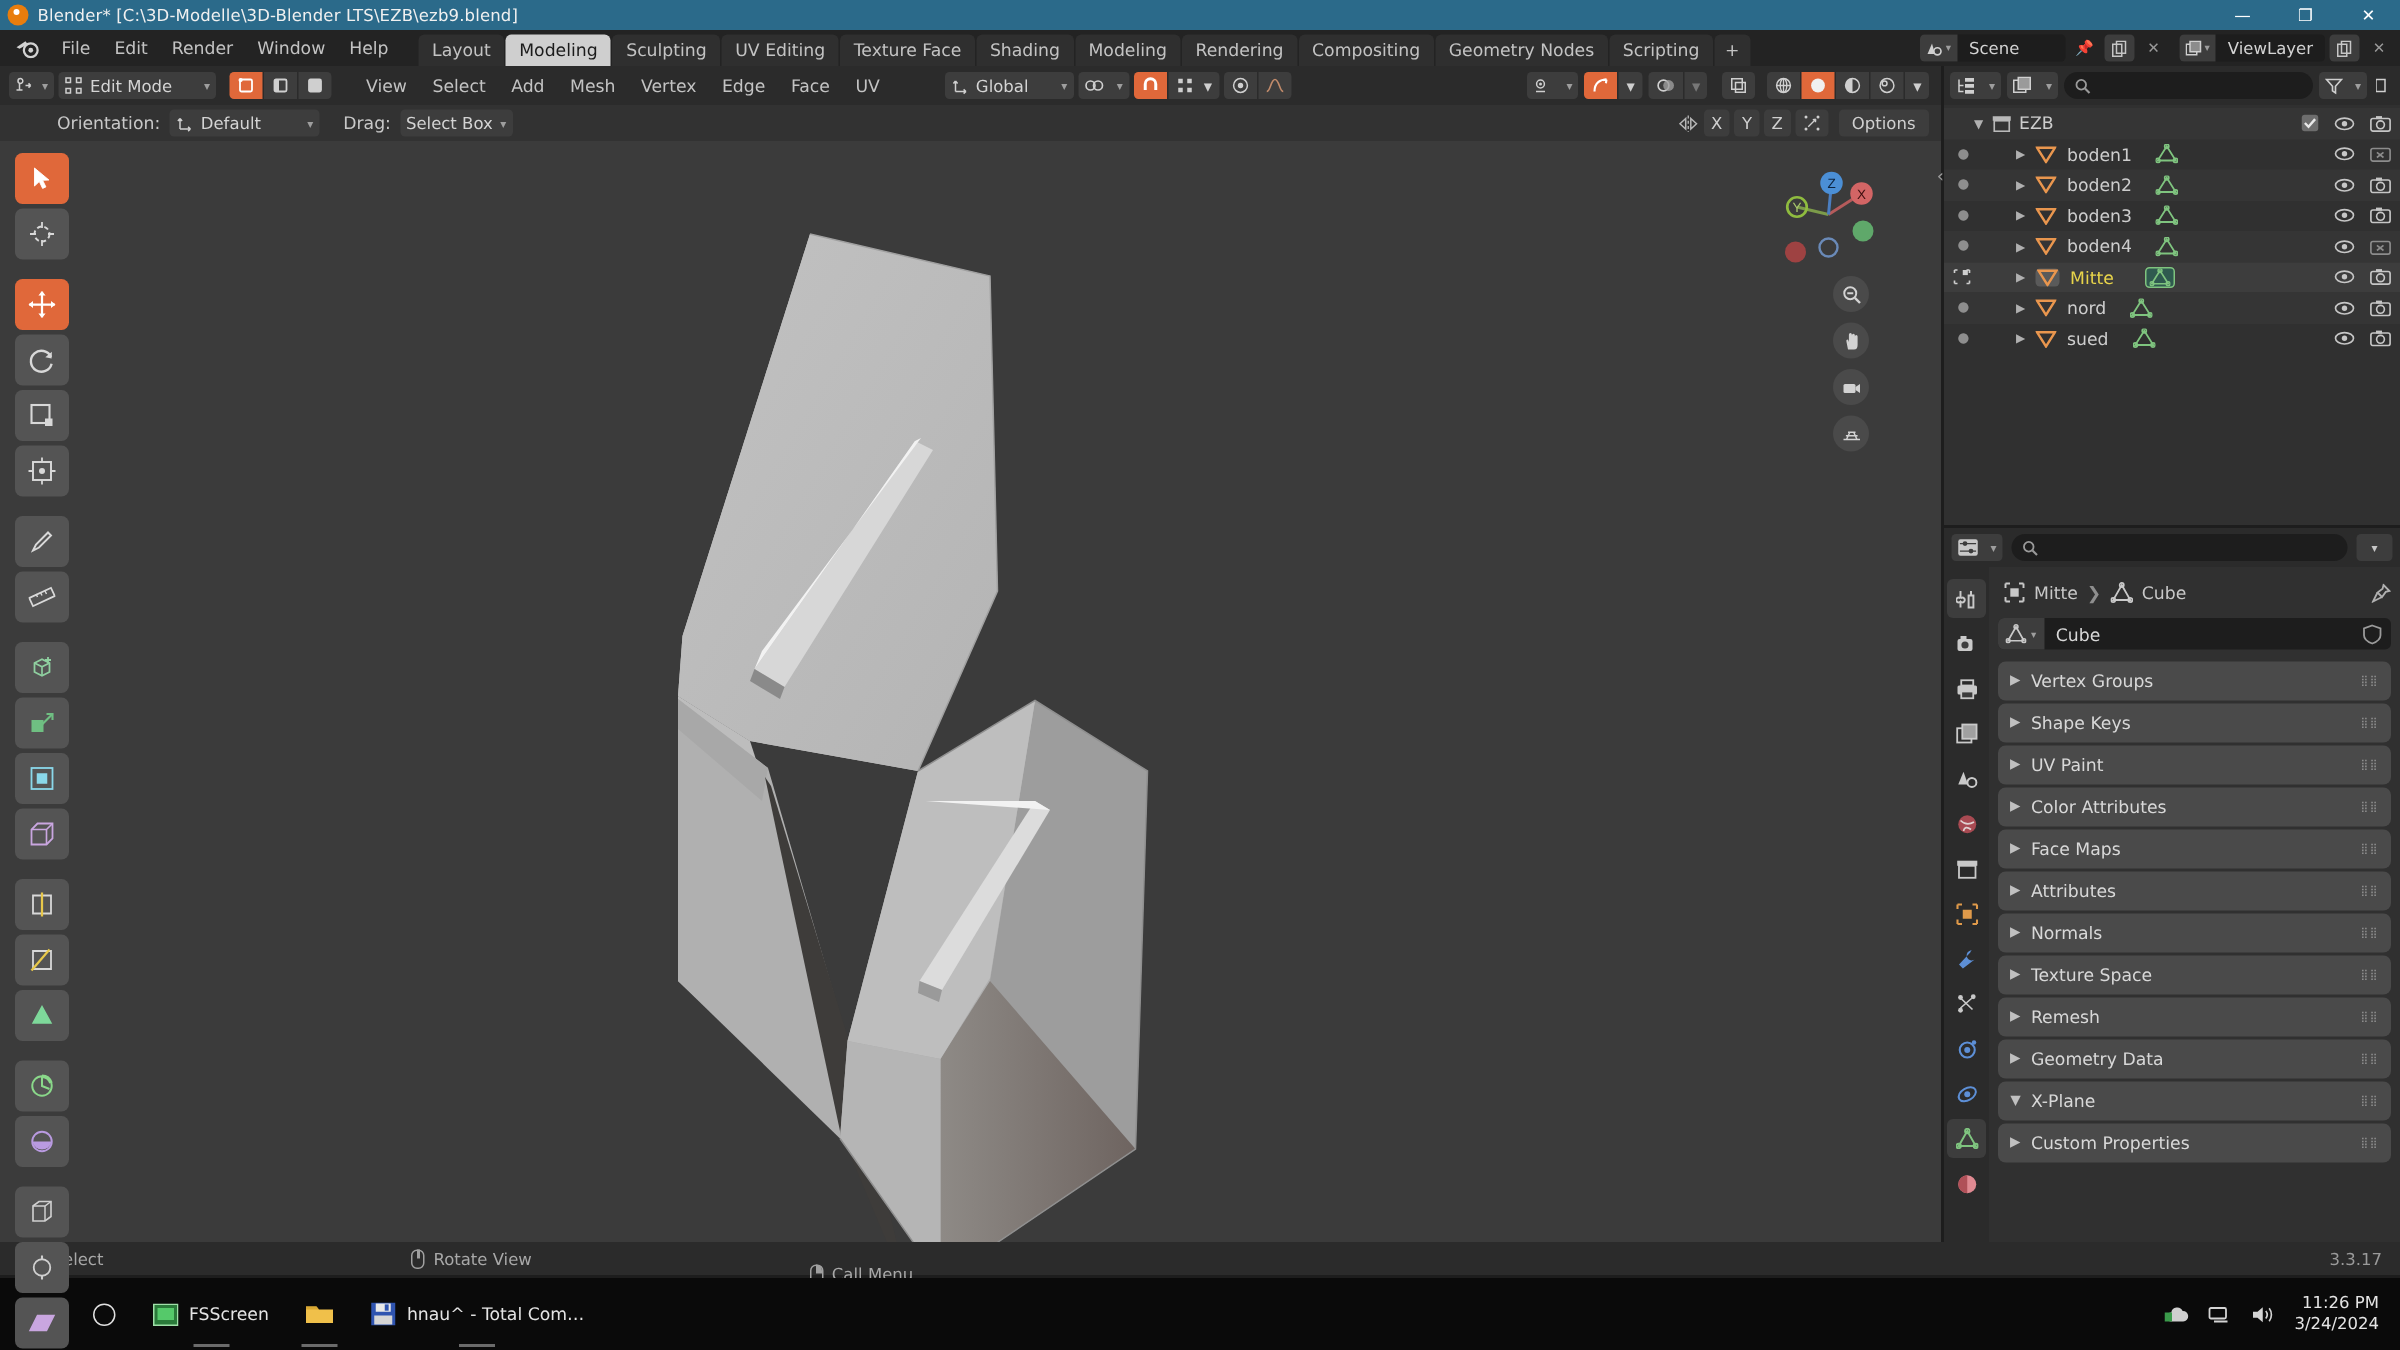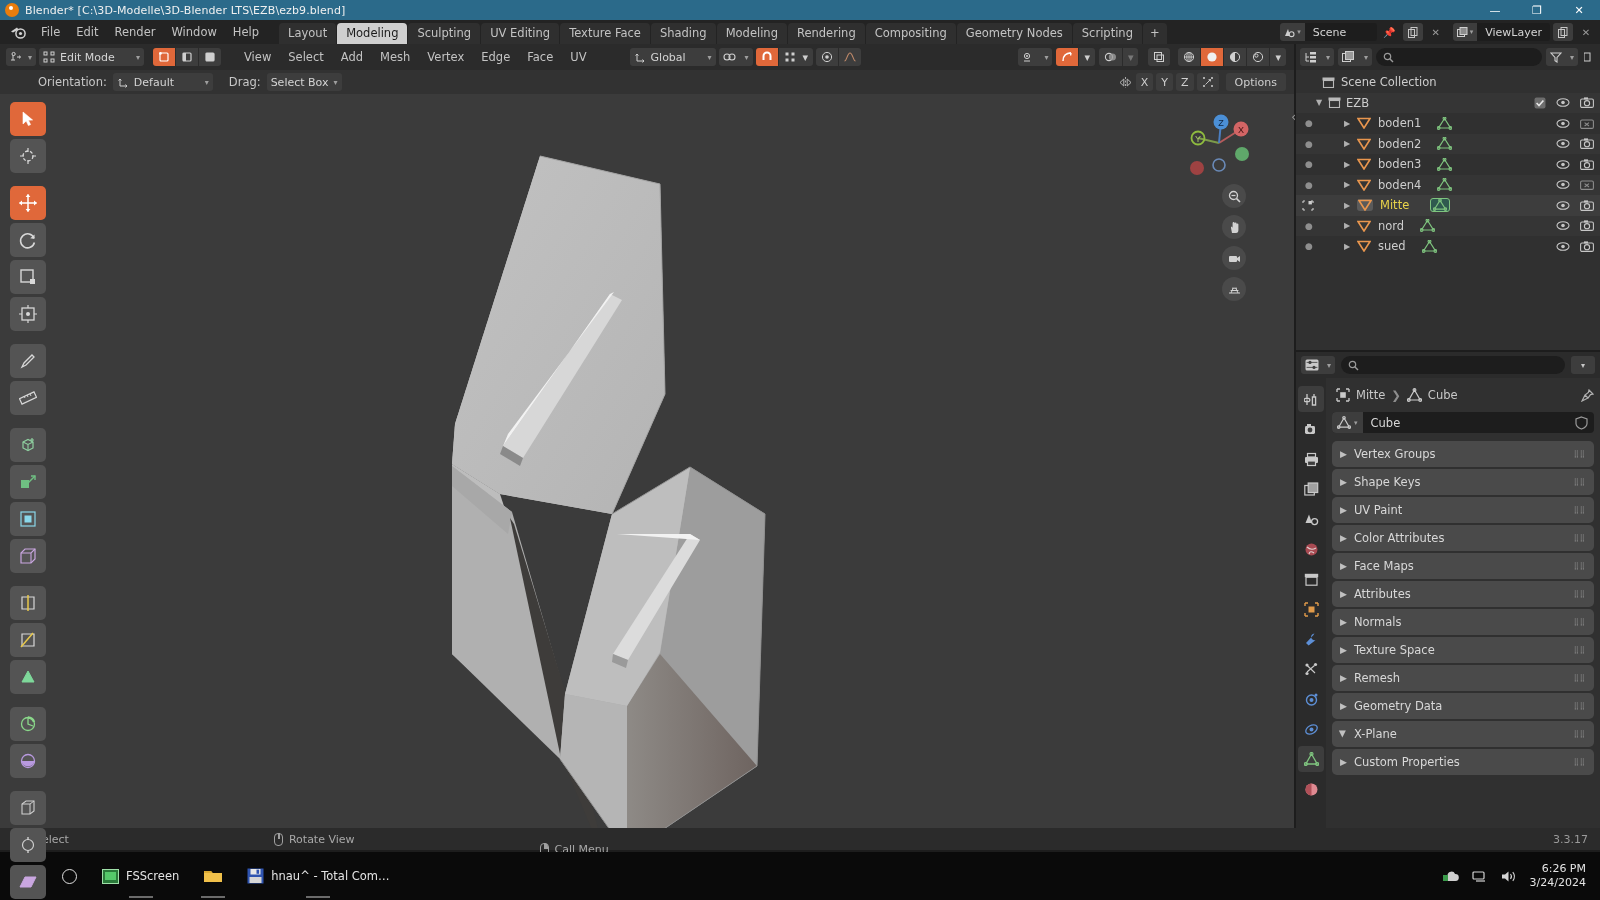--- a/index.html
+++ b/index.html
@@ -698,29 +698,20 @@
       <span class="caret">▾</span>
     </div>
     <div class="sq-btn flat" style="width:14px;">
       <svg class="sv" width="10" height="12" viewBox="0 0 10 12">
           <rect x="0" y="2" width="6" height="8" fill="none" stroke="#cfcfcf" stroke-width="1"></rect>
         </svg>
     </div>
   </div>
 
   <div class="ol-rows">
-    <div class="ol-row" style="padding-left:26px;">
-      <span style="margin-right:6px;">
-        <svg class="sv" width="13" height="11" viewBox="0 0 13 11">
-            <rect x="0.5" y="0.5" width="12" height="3" fill="#b9b9b9"></rect>
-            <rect x="1.5" y="3.5" width="10" height="7" fill="none" stroke="#b9b9b9" stroke-width="1.1"></rect>
-          </svg>
-      </span>
-      <span>Scene Collection</span>
-    </div>
 
     <div class="ol-row alt" style="padding-left:16px;">
       <span class="tri">▼</span>
       <span style="margin:0 5px 0 2px;">
         <svg class="sv" width="13" height="11" viewBox="0 0 13 11">
             <rect x="0.5" y="0.5" width="12" height="3" fill="#b9b9b9"></rect>
             <rect x="1.5" y="3.5" width="10" height="7" fill="none" stroke="#b9b9b9" stroke-width="1.1"></rect>
           </svg>
       </span>
       <span>EZB</span>
@@ -1289,17 +1280,17 @@
           <path d="M4 11 L13 11" stroke="#d4d4d4" stroke-width="1.2"></path>
         </svg>
     </span>
     <span>
       <svg class="sv" width="17" height="13" viewBox="0 0 17 13">
           <path d="M1 4.5 L4 4.5 L7.5 1.5 L7.5 11.5 L4 8.5 L1 8.5 Z" fill="#d4d4d4"></path>
           <path d="M9.5 4 a4 4 0 0 1 0 5 M11.8 2.2 a7 7 0 0 1 0 8.6" fill="none" stroke="#d4d4d4" stroke-width="1.1"></path>
         </svg>
     </span>
     <span class="tb-clock">
-      <span>6:26 PM</span>
+      <span>11:26 PM</span>
       <span>3/24/2024</span>
     </span>
   </div>
 </div>
 
 </body></html>

